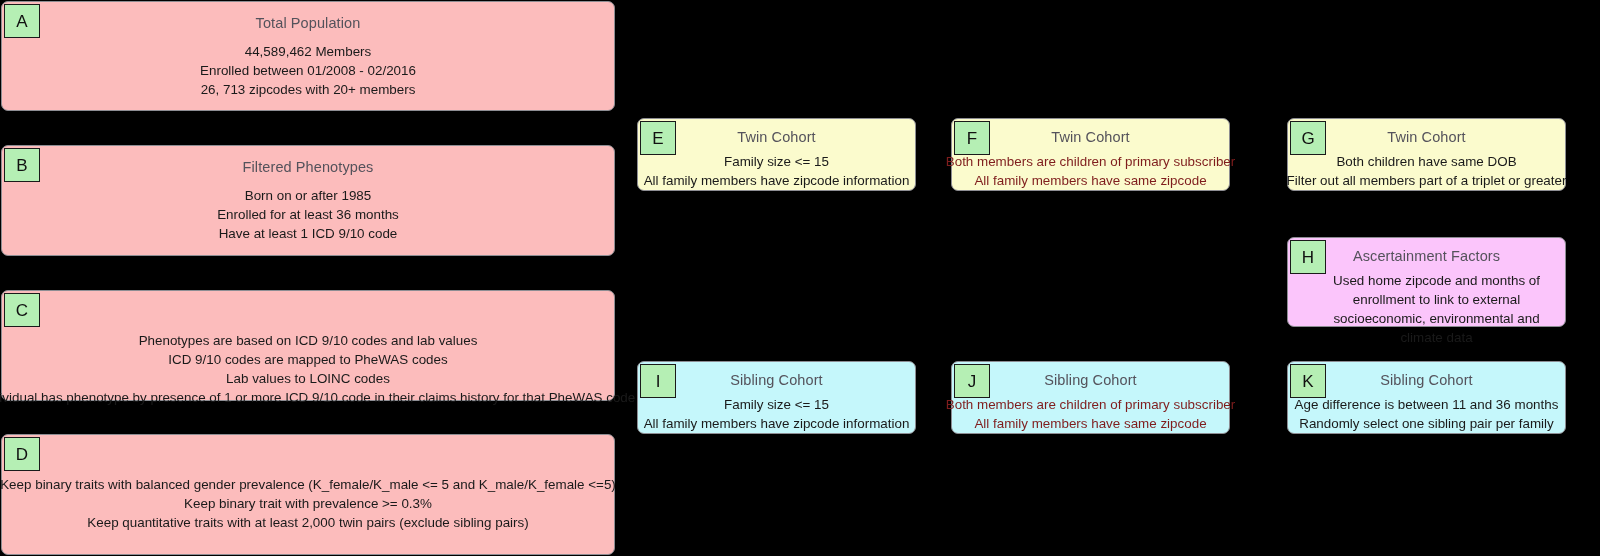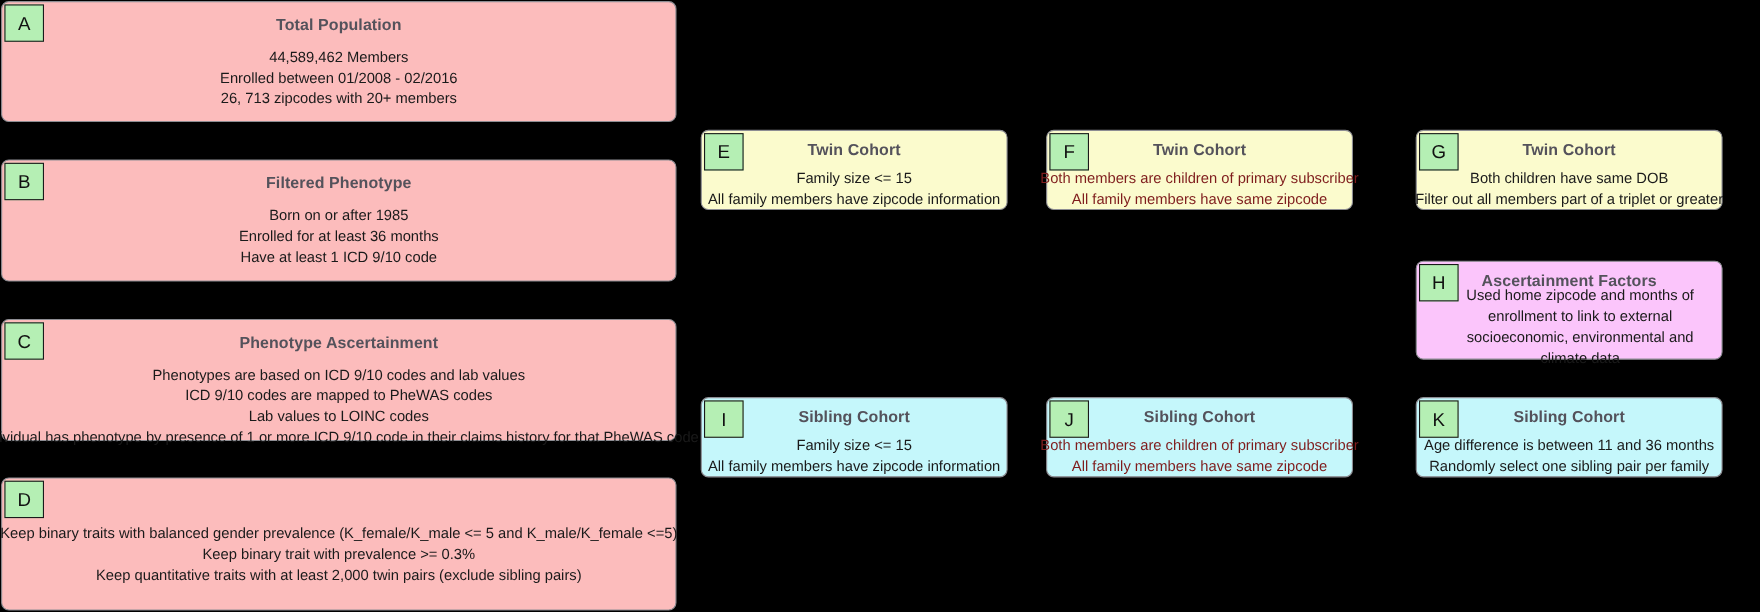--- a/index.html
+++ b/index.html
@@ -50,21 +50,21 @@
     line-height: 1;
     z-index: 5;
   }
 
   .panel .title {
     position: absolute;
     left: 0;
     right: 0;
     text-align: center;
     font-size: 14.5px;
-    font-weight: bold;
+    font-weight: normal;
     color: #54525b;
     letter-spacing: 0.1px;
   }
 
   .panel .lines {
     position: absolute;
     left: -60px;
     right: -60px;
     text-align: center;
     font-size: 13.4px;
@@ -128,50 +128,49 @@
   #panel-a .lines { top: 40px; }
   #panel-b .lines { top: 40px; }
   #panel-c .lines { top: 40px; }
   #panel-d .lines { top: 40px; }
   #panel-e .lines,
   #panel-f .lines,
   #panel-g .lines,
   #panel-i .lines,
   #panel-j .lines,
   #panel-k .lines { top: 33px; }
-  #panel-h .lines { top: 21px; white-space: normal; left: 8px; right: 8px; margin-left: 20px; }
+  #panel-h .lines { top: 33px; white-space: normal; left: 8px; right: 8px; margin-left: 20px; }
 </style>
 </head>
 <body>
 
 <div class="stage">
 
   <div class="panel pink" id="panel-a">
     <div class="badge">A</div>
     <div class="title">Total Population</div>
     <div class="lines">
         <span class="ln">44,589,462 Members</span>
         <span class="ln">Enrolled between 01/2008 - 02/2016</span>
         <span class="ln">26, 713 zipcodes with 20+ members</span>
       </div>
   </div>
 
   <div class="panel pink" id="panel-b">
     <div class="badge">B</div>
-    <div class="title">Filtered Phenotype</div>
+    <div class="title">Filtered Phenotypes</div>
     <div class="lines">
         <span class="ln">Born on or after 1985</span>
         <span class="ln">Enrolled for at least 36 months</span>
         <span class="ln">Have at least 1 ICD 9/10 code</span>
       </div>
   </div>
 
   <div class="panel pink" id="panel-c">
     <div class="badge">C</div>
-    <div class="title">Phenotype Ascertainment</div>
     <div class="lines">
         <span class="ln">Phenotypes are based on ICD 9/10 codes and lab values</span>
         <span class="ln">ICD 9/10 codes are mapped to PheWAS codes</span>
         <span class="ln">Lab values to LOINC codes</span>
         <span class="ln">Individual has phenotype by presence of 1 or more ICD 9/10 code in their claims history for that PheWAS code</span>
       </div>
   </div>
 
   <div class="panel pink" id="panel-d">
     <div class="badge">D</div>

